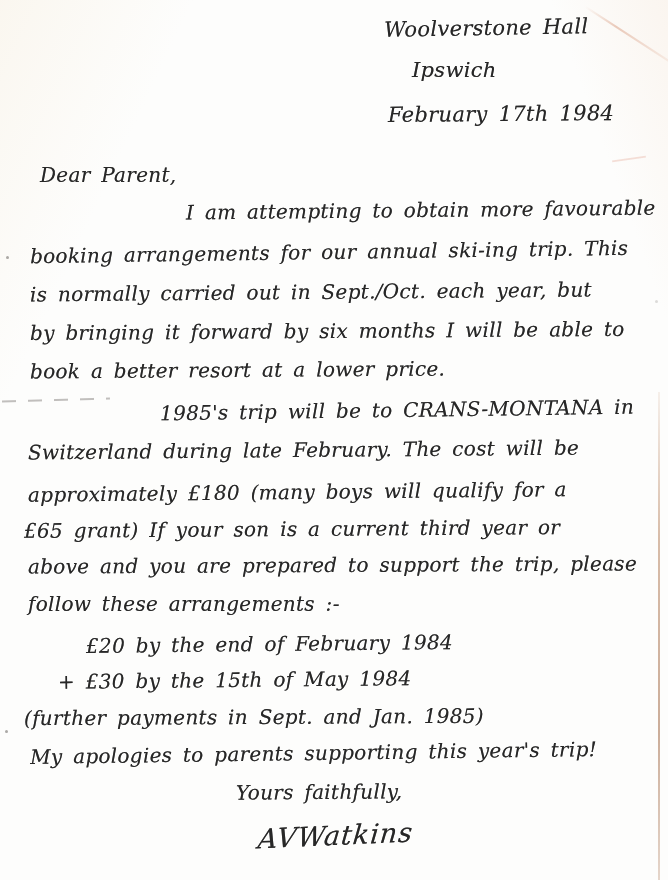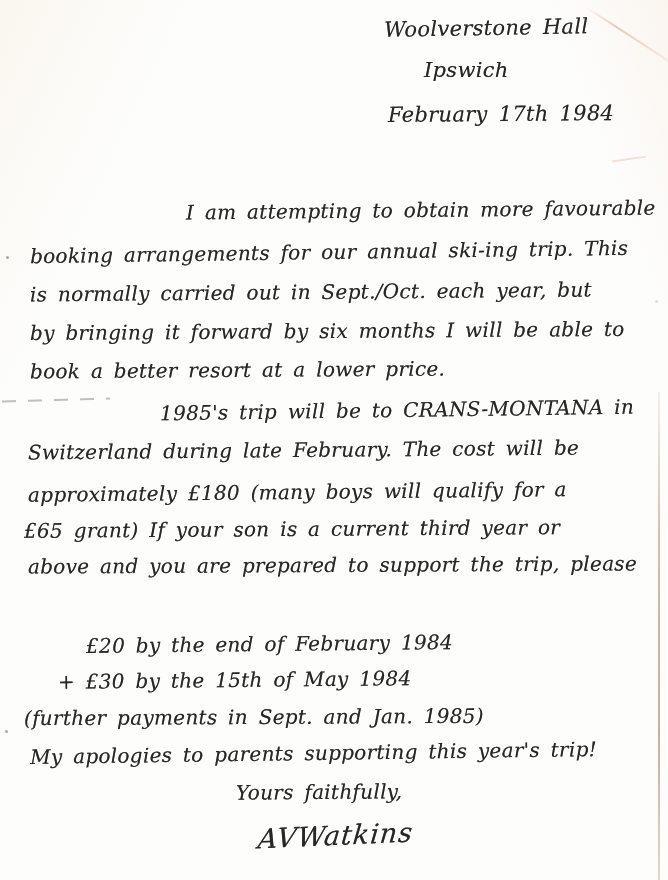--- a/index.html
+++ b/index.html
@@ -56,35 +56,37 @@
     transform:rotate(-1.5deg);
   }
   .speck{position:absolute;width:3px;height:3px;border-radius:50%;background:rgba(90,85,82,.5);}
 </style>
 </head>
 <body>
 
 <div id="paper">
 
   <div class="line hdr" style="left:384px;top:16px;transform:rotate(-1deg);">Woolverstone Hall</div>
-  <div class="line hdr" style="left:424px;top:58px;">Ipswich</div>
+  <div class="line hdr" style="left:412px;top:58px;">Ipswich</div>
   <div class="line hdr" style="left:388px;top:102px;transform:rotate(-0.5deg);">February 17th 1984</div>
 
+  <div class="line" style="left:40px;top:163px;">Dear Parent,</div>
 
   <div class="line" style="left:186px;top:198px;transform:rotate(-0.6deg);">I am attempting to obtain more favourable</div>
   <div class="line" style="left:30px;top:240px;transform:rotate(-0.8deg);">booking arrangements for our annual ski-ing trip. This</div>
   <div class="line" style="left:30px;top:280px;transform:rotate(-0.5deg);">is normally carried out in Sept./Oct. each year, but</div>
   <div class="line" style="left:30px;top:319px;transform:rotate(-0.4deg);">by bringing it forward by six months I will be able to</div>
   <div class="line" style="left:30px;top:358px;transform:rotate(-0.4deg);">book a better resort at a lower price.</div>
 
   <div class="line" style="left:160px;top:398px;transform:rotate(-0.8deg);">1985's trip will be to CRANS-MONTANA in</div>
   <div class="line" style="left:28px;top:438px;transform:rotate(-0.5deg);">Switzerland during late February. The cost will be</div>
   <div class="line" style="left:28px;top:480px;transform:rotate(-0.6deg);">approximately £180 (many boys will qualify for a</div>
   <div class="line" style="left:24px;top:517px;transform:rotate(-0.4deg);">£65 grant)  If your son is a current third year or</div>
   <div class="line" style="left:28px;top:553px;transform:rotate(-0.3deg);">above and you are prepared to support the trip, please</div>
+  <div class="line" style="left:28px;top:592px;">follow these arrangements :-</div>
 
   <div class="line" style="left:86px;top:632px;transform:rotate(-0.6deg);">£20  by the end of February 1984</div>
   <div class="line" style="left:58px;top:668px;transform:rotate(-0.6deg);">+ £30  by the 15th of May 1984</div>
   <div class="line" style="left:24px;top:705px;transform:rotate(-0.3deg);">(further payments in Sept. and Jan. 1985)</div>
 
   <div class="line" style="left:30px;top:741px;transform:rotate(-0.8deg);">My apologies to parents supporting this year's trip!</div>
 
   <div class="line" style="left:236px;top:780px;transform:rotate(-0.5deg);">Yours faithfully,</div>
   <div class="line sig" style="left:258px;top:820px;">AVWatkins</div>
 

